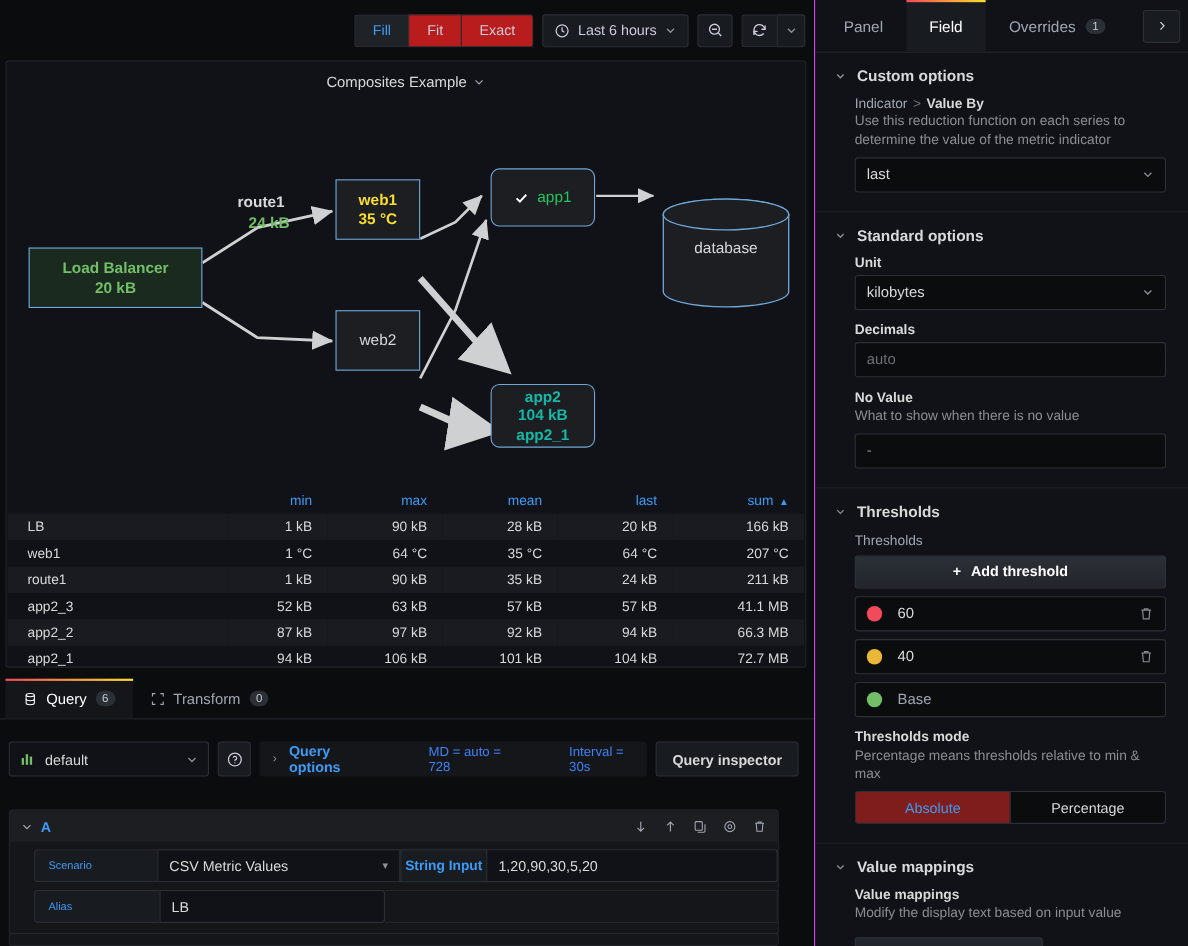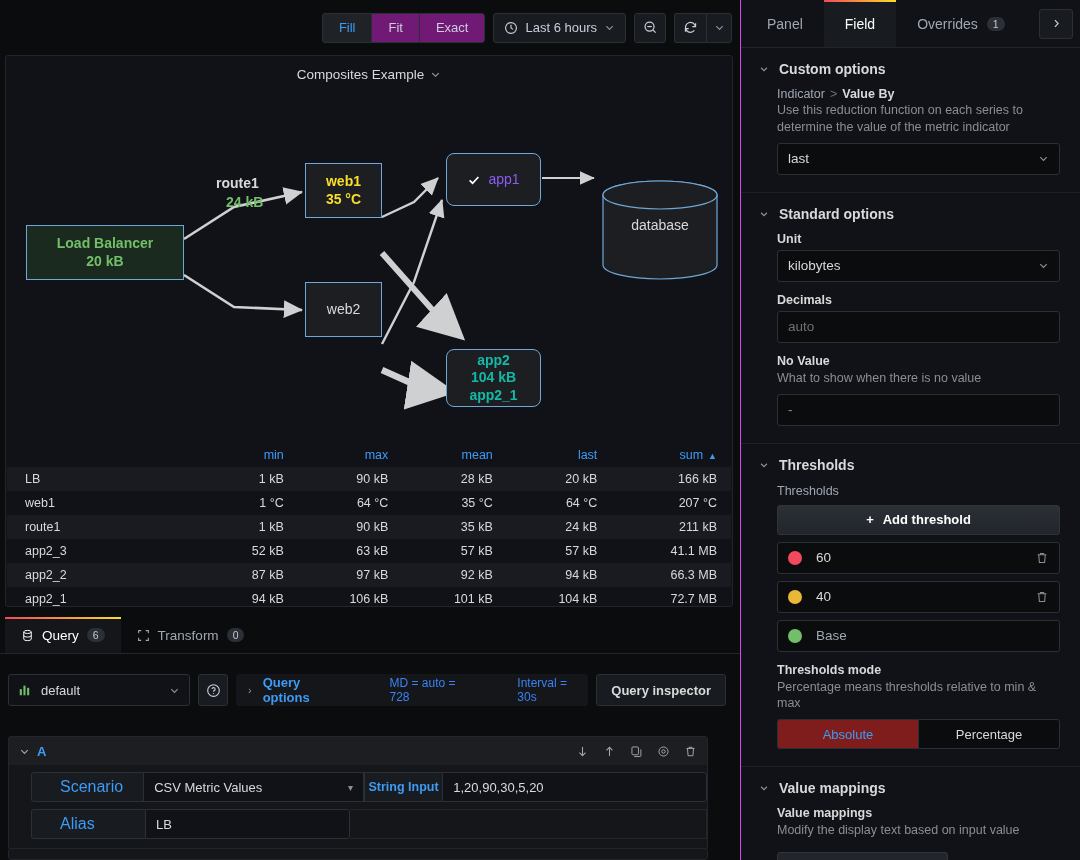--- a/index.html
+++ b/index.html
@@ -14,21 +14,21 @@
 
   
   #topbar {
     position: absolute; left: 0; top: 0; width: 740px; height: 55px;
     display: flex; align-items: center; justify-content: flex-end;
     padding-right: 8px; gap: 8px;
     background: #0b0c0e;
   }
   .btn-group { display: flex; border-radius: 3px; overflow: hidden; }
   .btn-group .seg {
-    background: #701a75; color: #ccccdc; border: 1px solid #2b2f36;
+    background: #b91c1c; color: #ccccdc; border: 1px solid #2b2f36;
     border-right: none; padding: 0 16px; height: 30px; line-height: 28px;
     font-size: 13px; cursor: pointer;
   }
   .btn-group .seg:last-child { border-right: 1px solid #2b2f36; border-radius: 0 3px 3px 0; }
   .btn-group .seg:first-child { border-radius: 3px 0 0 3px; }
   .btn-group .seg.active { color: #3d9bf5; background: #1f2226; }
 
   .time-picker {
     display: flex; align-items: center; gap: 7px;
     background: #181b1f; border: 1px solid #2b2f36; border-radius: 3px;
@@ -132,21 +132,21 @@
   #qrow-head {
     height: 28px; background: #1c1e22; display: flex; align-items: center;
     padding: 0 10px; gap: 7px; font-size: 13px;
   }
   #qrow-head .refid { color: #3d9bf5; font-weight: bold; }
   #qrow-head .actions { margin-left: auto; display: flex; gap: 14px; color: #9fa7b3; }
   .qfield-row { display: flex; align-items: center; padding: 7px 0 0 22px; gap: 0; }
   .qlabel {
     width: 114px; height: 30px; background: #181b1f; border: 1px solid #2b2f36;
     border-right: none; border-radius: 3px 0 0 3px; display: flex; align-items: center;
-    padding-left: 28px; color: #3d9bf5; font-size: 16px;
+    padding-left: 12px; color: #3d9bf5; font-size: 10px;
   }
   .qselect {
     width: 225px; height: 30px; background: #111217; border: 1px solid #2b2f36;
     display: flex; align-items: center; padding: 0 10px; font-size: 13px; color: #d8d9da;
     cursor: pointer;
   }
   .qselect .chev { margin-left: auto; color: #8e9097; font-size: 10px; }
   .qlabel2 {
     width: 80px; height: 30px; background: #181b1f; border: 1px solid #2b2f36;
     border-right: none; display: flex; align-items: center; justify-content: center;
@@ -365,21 +365,21 @@
       </div>
     </div>
 
     <div class="node plain" style="left:299px;top:200px;width:77px;height:55px;">
       <div class="nl" style="color:#d8d9da;">
         <span>web2</span>
       </div>
     </div>
 
     <div class="node rounded plain" style="left:440px;top:71px;width:95px;height:53px;">
-      <div class="nl" style="color:#8b5cf6;flex-direction:row;gap:7px;">
+      <div class="nl" style="color:#22c55e;flex-direction:row;gap:7px;">
         <span>
           <svg class="svg-ic" width="14" height="14" viewBox="0 0 16 16" fill="none" stroke="#ffffff" stroke-width="2">
               <path d="M3 8.4l3.4 3.3L13 4.6"></path>
             </svg>
         </span>
         <span>app1</span>
       </div>
     </div>
 
     <div class="node rounded" style="left:440px;top:267px;width:95px;height:58px;">

